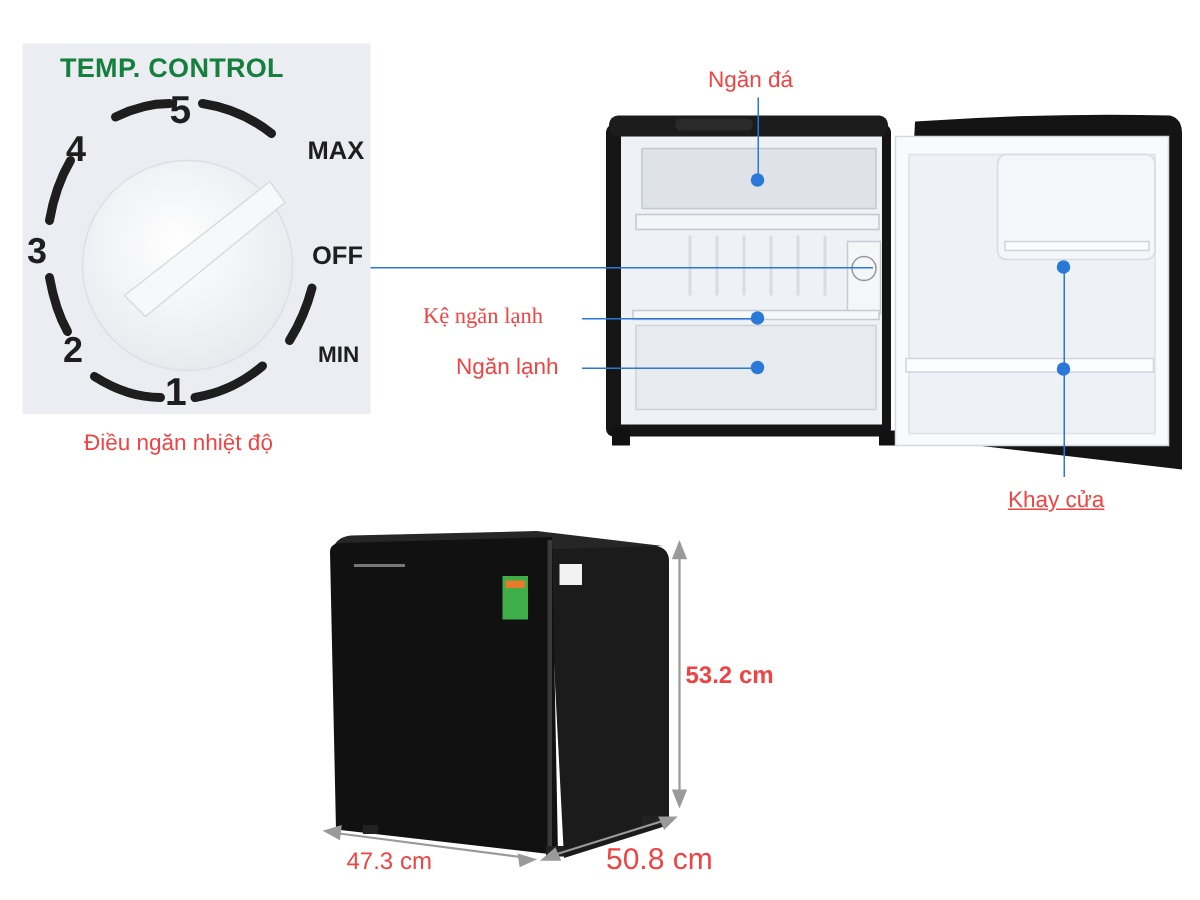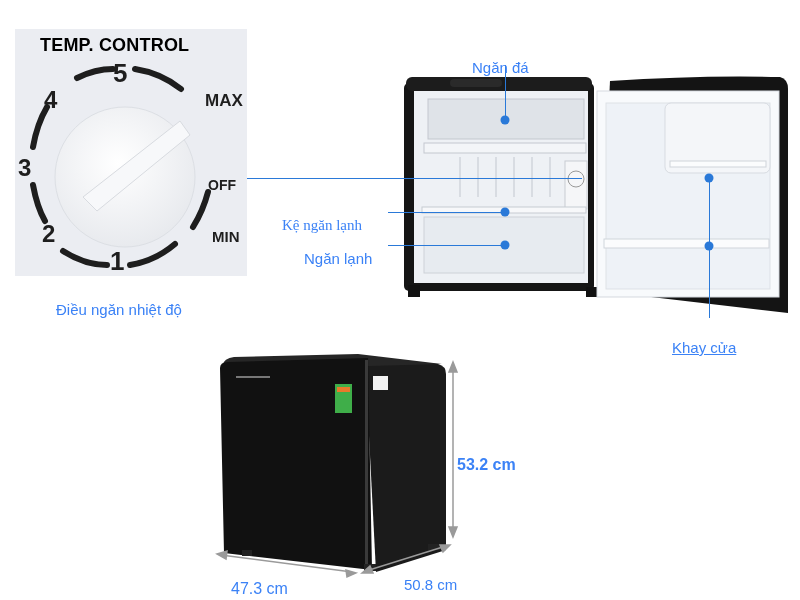--- a/index.html
+++ b/index.html
@@ -1,20 +1,20 @@
 <!DOCTYPE html>
 <html><head>
 <meta charset="utf-8">
 <style>
   html,body{margin:0;padding:0;background:#fff;}
   body{width:800px;height:600px;position:relative;overflow:hidden;font-family:"Liberation Sans",sans-serif;}
   .abs{position:absolute;}
-  .label{position:absolute;color:#3b82f6;font-size:15px;white-space:nowrap;margin-top:14px;}
+  .label{position:absolute;color:#ef4444;font-size:15px;white-space:nowrap;}
   .dial-panel{left:15px;top:29px;width:232px;height:247px;background:#ebedf2;}
-  .dial-title{left:40px;top:35px;font-weight:bold;font-size:18px;color:#000000;letter-spacing:0.2px;}
+  .dial-title{left:40px;top:35px;font-weight:bold;font-size:18px;color:#15803d;letter-spacing:0.2px;}
   .dnum{position:absolute;font-weight:bold;color:#1e1e1e;}
   .dot{position:absolute;width:9px;height:9px;border-radius:50%;background:#2a79d8;transform:translate(-50%,-50%);}
   .line{position:absolute;background:#2a79d8;}
 </style>
 </head>
 <body>
 
 <div class="abs dial-panel">
   <svg width="232" height="247" viewBox="0 0 232 247">
     <defs>
@@ -38,21 +38,21 @@
     <path d="M68 168 L165 92 L175 106 L82 182 Z" fill="#f7f8fa" stroke="#d8dbe0" stroke-width="1"></path>
   </svg>
 </div>
 <div class="abs dial-title">TEMP. CONTROL</div>
 <div class="dnum" style="left:113px;top:58px;font-size:26px;">5</div>
 <div class="dnum" style="left:44px;top:86px;font-size:24px;">4</div>
 <div class="dnum" style="left:18px;top:154px;font-size:24px;">3</div>
 <div class="dnum" style="left:42px;top:220px;font-size:24px;">2</div>
 <div class="dnum" style="left:110px;top:246px;font-size:26px;">1</div>
 <div class="dnum" style="left:183px;top:91px;font-size:17px;margin-left:22px;">MAX</div>
-<div class="dnum" style="left:208px;top:177px;font-size:14px;">OFF</div>
+<div class="dnum" style="left:208px;top:161px;font-size:17px;">OFF</div>
 <div class="dnum" style="left:180px;top:228px;font-size:15px;margin-left:32px;">MIN</div>
 <div class="label" style="left:56px;top:287px;">Điều ngăn nhiệt độ</div>
 
 <div class="abs" style="left:400px;top:75px;width:400px;height:270px;">
   <svg width="400" height="270" viewBox="0 0 400 270">
 
     <rect x="4" y="8" width="190" height="208" rx="5" fill="#151515"></rect>
     <rect x="6" y="2" width="186" height="14" rx="6" fill="#1c1c1c"></rect>
     <rect x="50" y="4" width="52" height="8" rx="4" fill="#2a2a2a"></rect>
 
@@ -139,13 +139,13 @@
     <line x1="221" y1="555" x2="352" y2="572"></line>
     <polygon points="217,554 227,551 226,559"></polygon>
     <polygon points="356,573 346,570 347,577"></polygon>
     <line x1="366" y1="571" x2="446" y2="546"></line>
     <polygon points="362,573 370,566 373,573"></polygon>
     <polygon points="450,545 440,545 443,552"></polygon>
   </g>
 </svg>
 <div class="label" style="left:457px;top:442px;font-size:16px;font-weight:bold;">53.2 cm</div>
 <div class="label" style="left:231px;top:566px;font-size:16px;">47.3 cm</div>
-<div class="label" style="left:404px;top:562px;font-size:15px;">50.8 cm</div>
+<div class="label" style="left:404px;top:562px;font-size:20px;">50.8 cm</div>
 
 </body></html>

